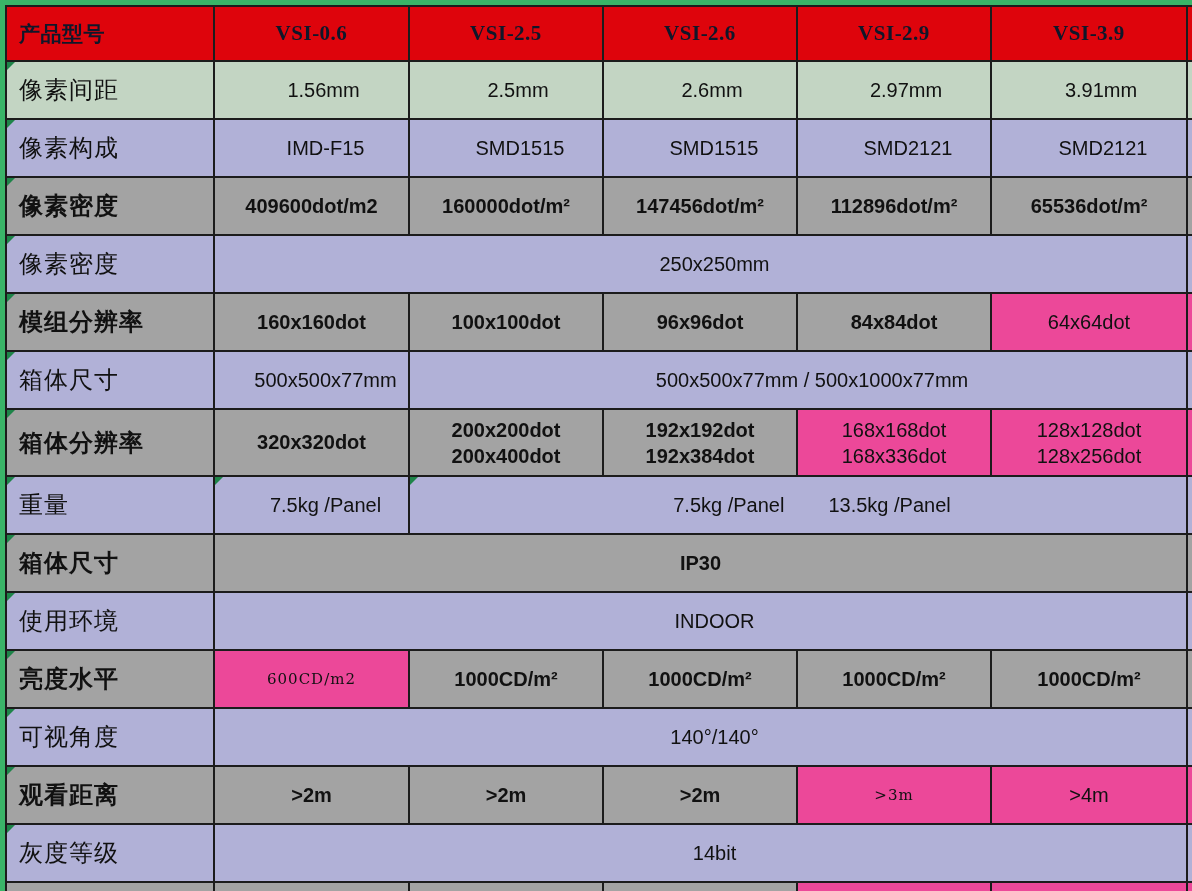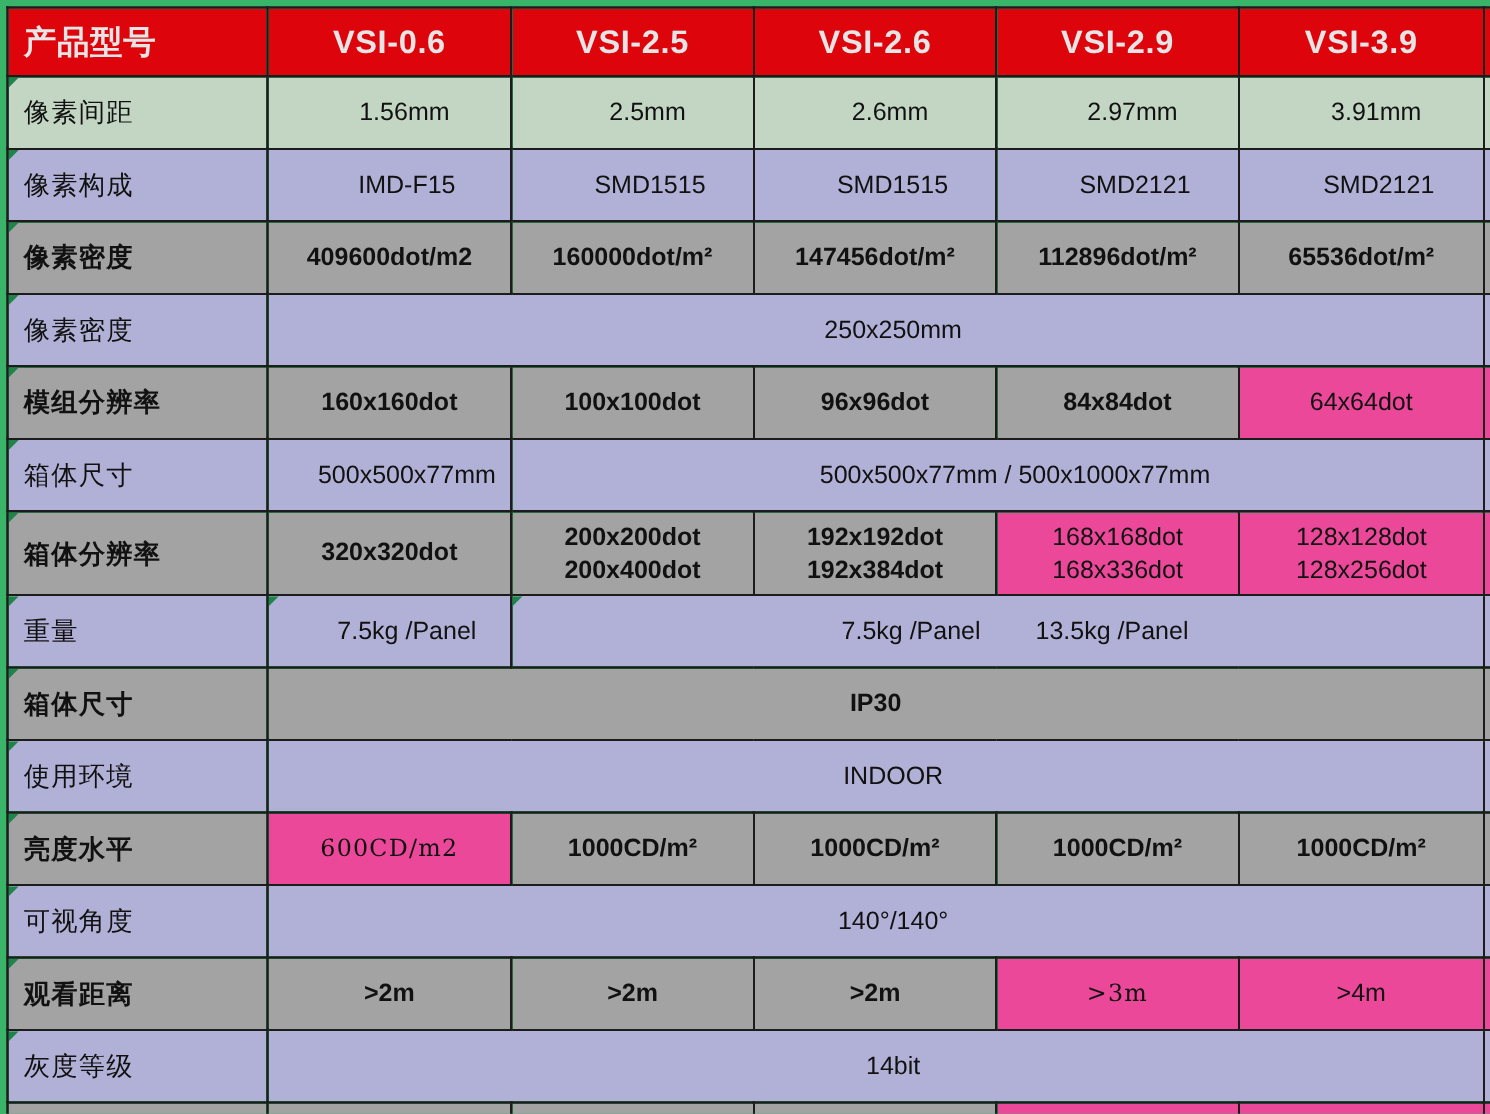--- a/index.html
+++ b/index.html
@@ -30,36 +30,36 @@
   tr.std { height: 58px; }
   tr.tall { height: 67px; }
   tr.partial { height: 12px; }
   
   .red    { background: #de040c; }
   .purple { background: #b1b1d7; padding-left: 28px; }
   .gray   { background: #a3a3a3; font-weight: bold; }
   .green  { background: #c3d5c3; padding-left: 24px; }
   .greenhl{ background: #ec4899; }
   
-  th { color: #e5e5e5; font-weight: bold; font-size: 26px; letter-spacing: 0.5px; }
+  th { color: #0f172a; font-weight: bold; font-size: 21px; letter-spacing: 0.5px; font-family: Liberation Serif, serif; }
   th.rowhead { text-align: left; padding-left: 12px; }
   
-  td.label { text-align: left; padding-left: 12px; font-size: 21px; letter-spacing: 1px; }
+  td.label { text-align: left; padding-left: 12px; font-size: 24px; letter-spacing: 1px; }
   
   .mark::before {
     content: "";
     position: absolute;
     top: 0; left: 0;
     border-top: 8px solid #1e8449;
     border-right: 8px solid transparent;
   }
   
   .twoline { white-space: pre-line; line-height: 1.3; font-size: 20px; }
   
-  .alt { font-family: "DejaVu Serif", serif; font-size: 19px; letter-spacing: 1px; }
+  .alt { font-family: "DejaVu Serif", serif; font-size: 15px; letter-spacing: 1px; }
   
   .pair { display: flex; justify-content: center; gap: 44px; }
 </style>
 </head>
 <body>
 
 <div class="table-wrap">
 <table class="spec">
   <colgroup>
     <col style="width:208px">

